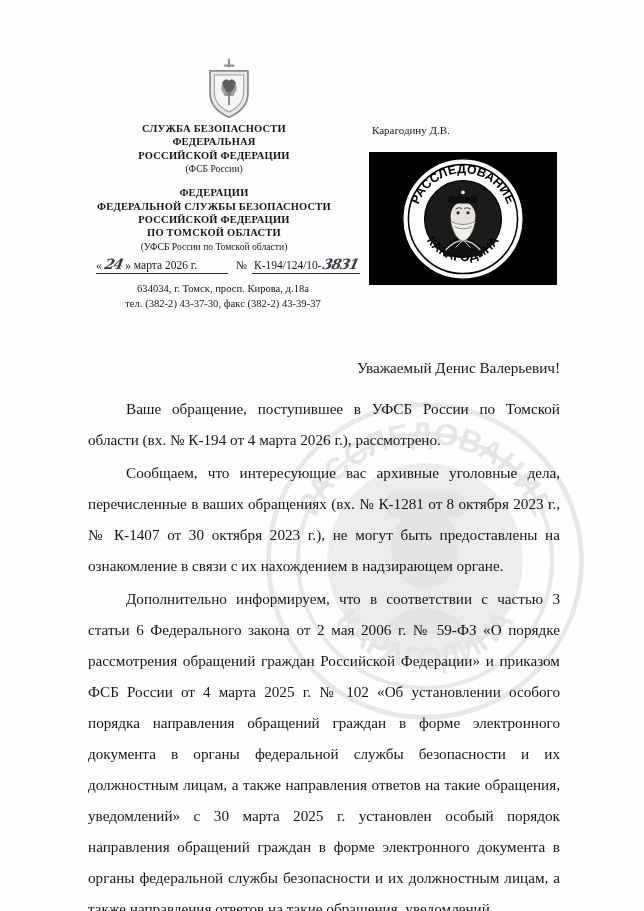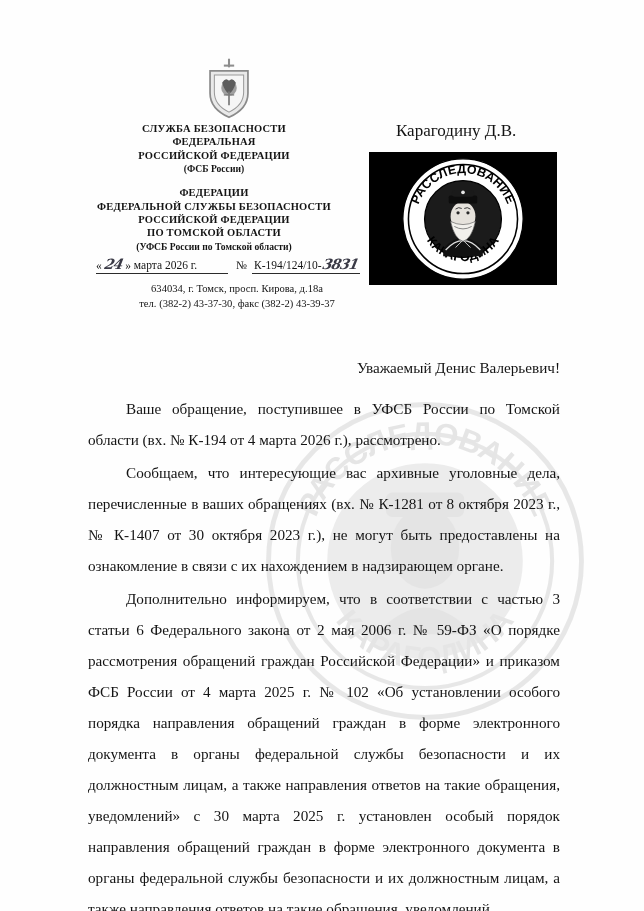--- a/index.html
+++ b/index.html
@@ -57,32 +57,32 @@
   }
   .lh-line {
     font-size: 10.5px;
     font-weight: bold;
     letter-spacing: 0.2px;
     line-height: 13.4px;
     white-space: nowrap;
   }
   .lh-sub {
     font-size: 9.6px;
-    font-weight: bold;
+    font-weight: normal;
     line-height: 14px;
     white-space: nowrap;
   }
   .lh-gap { height: 10px; }
 
   
   .addressee {
     position: absolute;
-    left: 396px;
+    left: 372px;
     top: 121px;
-    font-size: 17px;
+    font-size: 11px;
     line-height: 19px;
     white-space: nowrap;
     z-index: 3;
   }
 
   
   .logo-box {
     position: absolute;
     left: 369px;
     top: 152px;
@@ -140,21 +140,21 @@
     color: #3a3a46;
     letter-spacing: -1px;
     transform: skewX(-12deg);
     display: inline-block;
   }
   .hw-date { font-size: 14px; padding: 0 3px; }
   .hw-num  { font-size: 14px; padding-left: 1px; }
 
   .address {
     position: absolute;
-    left: 92px;
+    left: 78px;
     top: 282px;
     width: 290px;
     text-align: center;
     font-size: 10.6px;
     line-height: 14.5px;
     z-index: 3;
   }
 
   
   .body-text {

